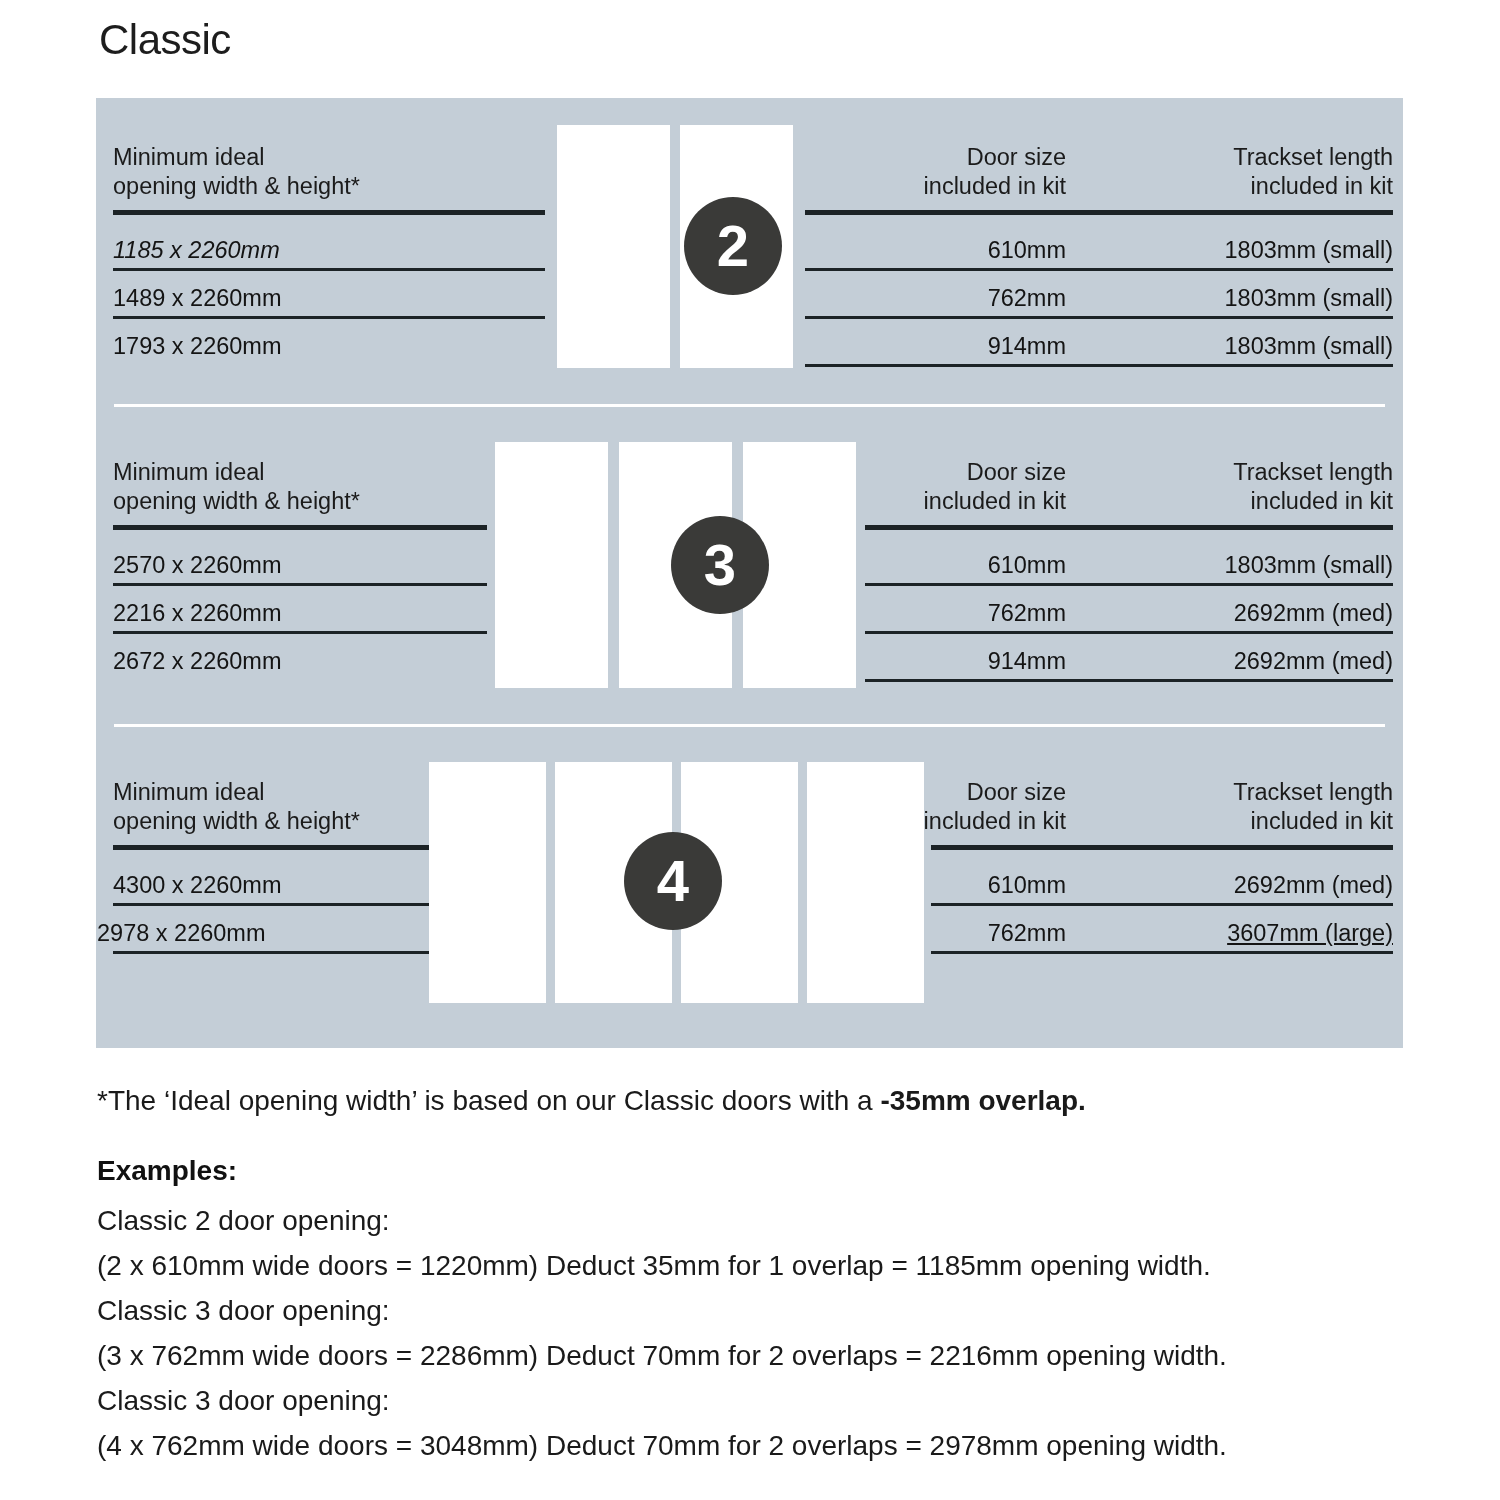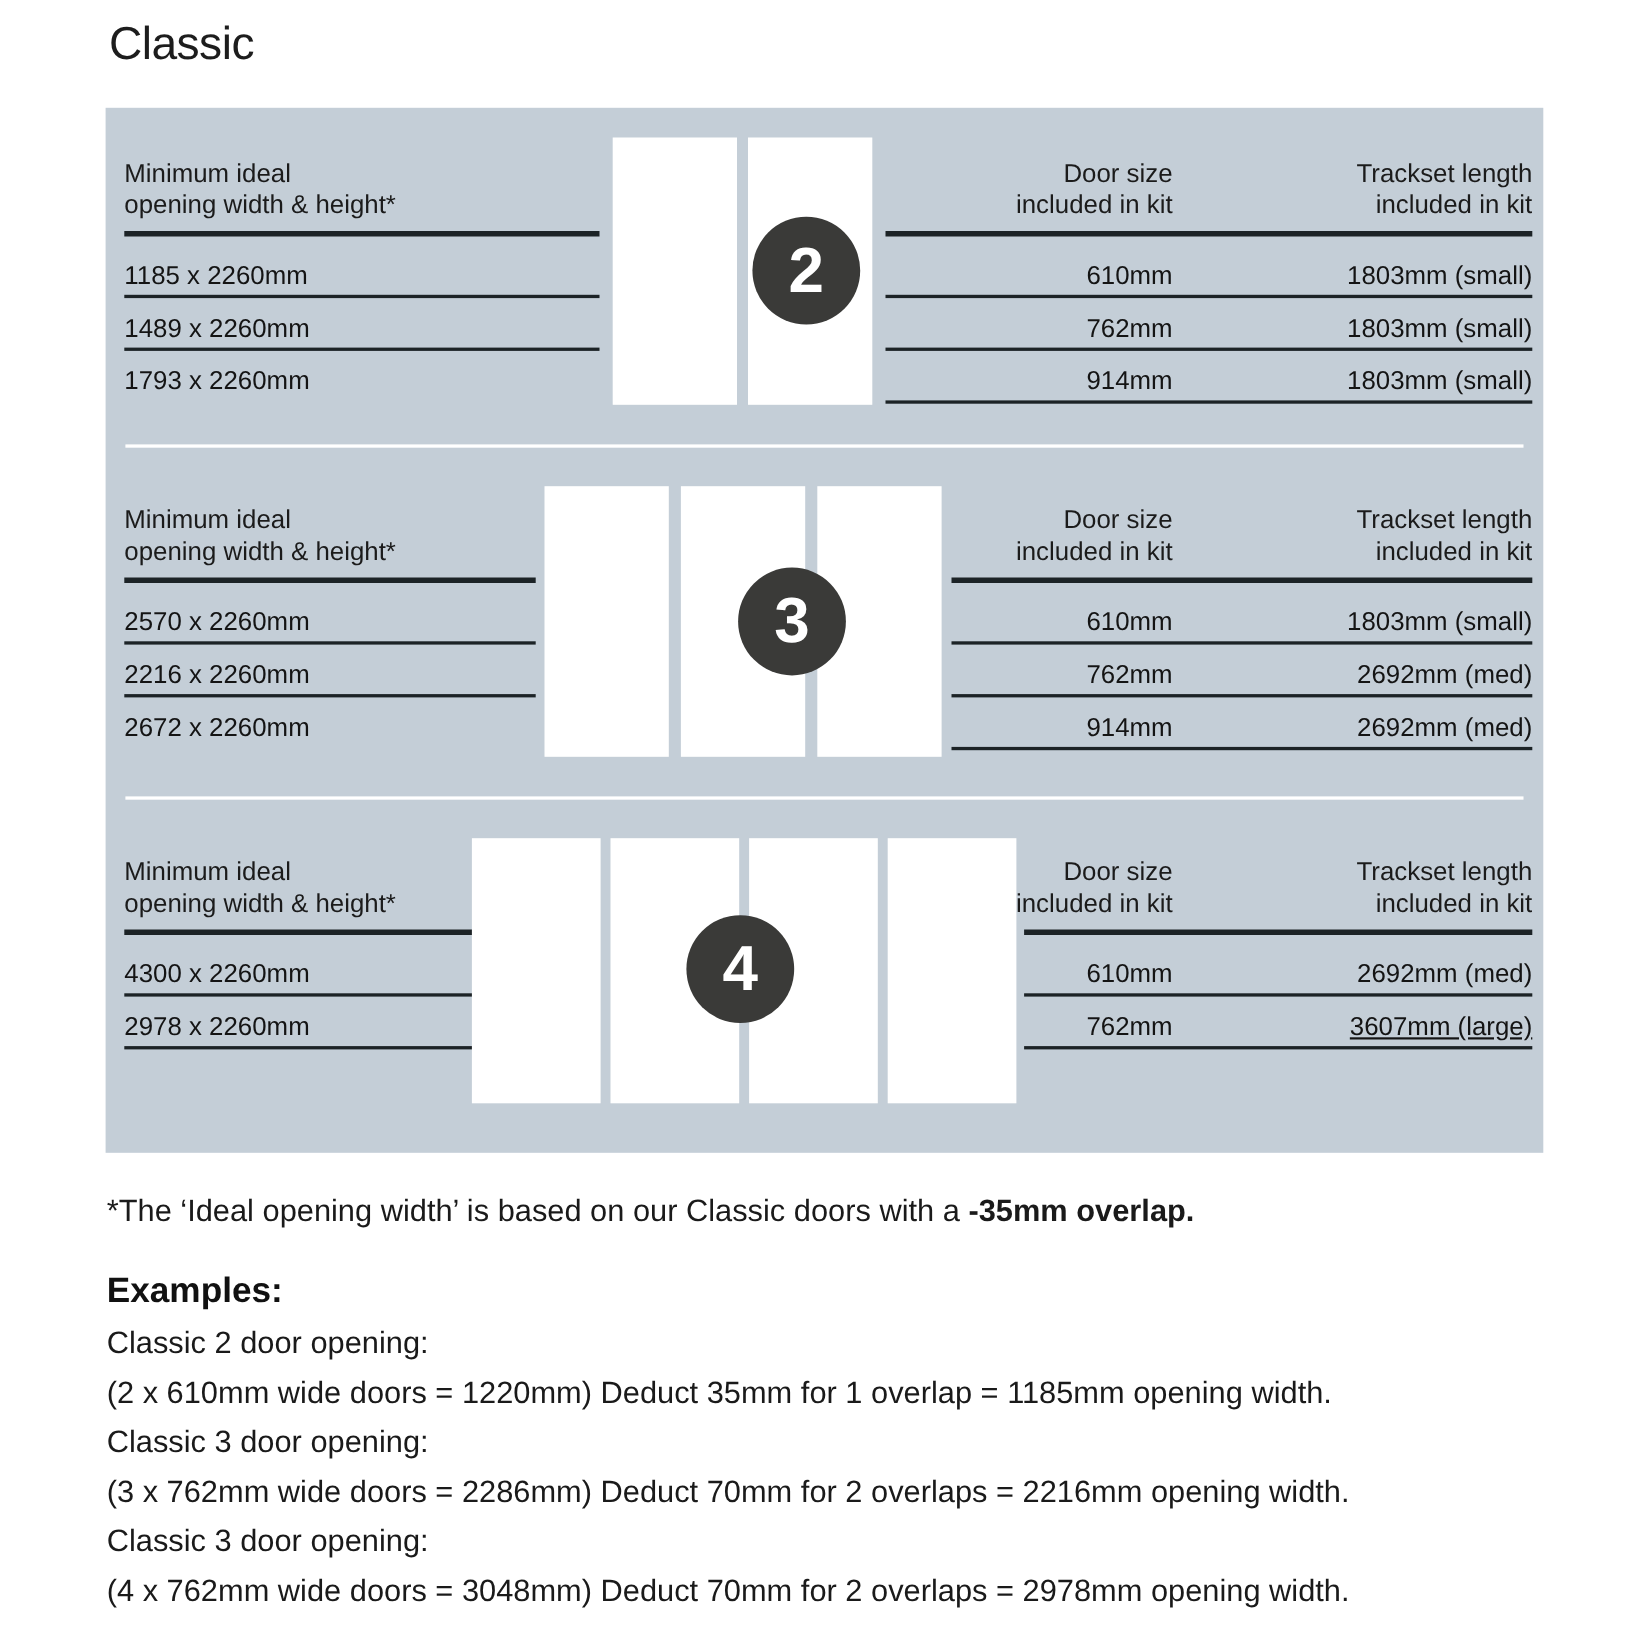--- a/index.html
+++ b/index.html
@@ -62,21 +62,21 @@
   }
 
   
   .footnote{
     position:absolute;left:97px;top:1085px;
     font-size:28px;color:#1a1a1a;
   }
   .footnote b{font-weight:700;text-align:center;}
   .examples-title{
     position:absolute;left:97px;top:1155px;
-    font-size:32px;font-weight:700;color:#111;
+    font-size:28px;font-weight:700;color:#111;
   }
   .ex-line{
     position:absolute;left:97px;
     font-size:28px;color:#1a1a1a;white-space:nowrap;
   }
 </style>
 </head>
 <body>
 
 <div class="page-title">Classic</div>
@@ -88,21 +88,21 @@
     <div class="col col-head" style="left:17px;top:45px;width:430px;">Minimum ideal
 opening width &amp; height*</div>
     <div class="col col-head right" style="left:760px;top:45px;width:210px;">Door size
 included in kit</div>
     <div class="col col-head right" style="left:1000px;top:45px;width:297px;">Trackset length
 included in kit</div>
 
     <div class="rule-thick" style="left:17px;top:112px;width:432px;"></div>
     <div class="rule-thick" style="left:709px;top:112px;width:588px;"></div>
 
-    <div class="cell" style="position:absolute;left:17px;top:138px;">1185 x 2260mm</div>
+    <div class="cell" style="position:absolute;left:17px;top:138px;font-style:italic;">1185 x 2260mm</div>
     <div class="cell right" style="position:absolute;left:760px;top:138px;width:210px;">610mm</div>
     <div class="cell right" style="position:absolute;left:1000px;top:138px;width:297px;">1803mm (small)</div>
     <div class="rule-thin" style="left:17px;top:170px;width:432px;"></div>
     <div class="rule-thin" style="left:709px;top:170px;width:588px;"></div>
 
     <div class="cell" style="position:absolute;left:17px;top:186px;">1489 x 2260mm</div>
     <div class="cell right" style="position:absolute;left:760px;top:186px;width:210px;">762mm</div>
     <div class="cell right" style="position:absolute;left:1000px;top:186px;width:297px;">1803mm (small)</div>
     <div class="rule-thin" style="left:17px;top:218px;width:432px;"></div>
     <div class="rule-thin" style="left:709px;top:218px;width:588px;"></div>
@@ -171,21 +171,21 @@
 
     <div class="rule-thick" style="left:17px;top:107px;width:317px;"></div>
     <div class="rule-thick" style="left:835px;top:107px;width:462px;"></div>
 
     <div class="cell" style="position:absolute;left:17px;top:133px;">4300 x 2260mm</div>
     <div class="cell right" style="position:absolute;left:760px;top:133px;width:210px;">610mm</div>
     <div class="cell right" style="position:absolute;left:1000px;top:133px;width:297px;">2692mm (med)</div>
     <div class="rule-thin" style="left:17px;top:165px;width:317px;"></div>
     <div class="rule-thin" style="left:835px;top:165px;width:462px;"></div>
 
-    <div class="cell" style="position:absolute;left:17px;top:181px;">2978 x 2260mm</div>
+    <div class="cell" style="position:absolute;left:1px;top:181px;">2978 x 2260mm</div>
     <div class="cell right" style="position:absolute;left:760px;top:181px;width:210px;">762mm</div>
     <div class="cell right" style="position:absolute;left:1000px;top:181px;width:297px;text-decoration:underline;">3607mm (large)</div>
     <div class="rule-thin" style="left:17px;top:213px;width:317px;"></div>
     <div class="rule-thin" style="left:835px;top:213px;width:462px;"></div>
 
     <div class="doors" style="left:333px;top:24px;gap:9px;">
       <div class="door" style="width:117px;height:241px;"></div>
       <div class="door" style="width:117px;height:241px;"></div>
       <div class="door" style="width:117px;height:241px;"></div>
       <div class="door" style="width:117px;height:241px;"></div>

